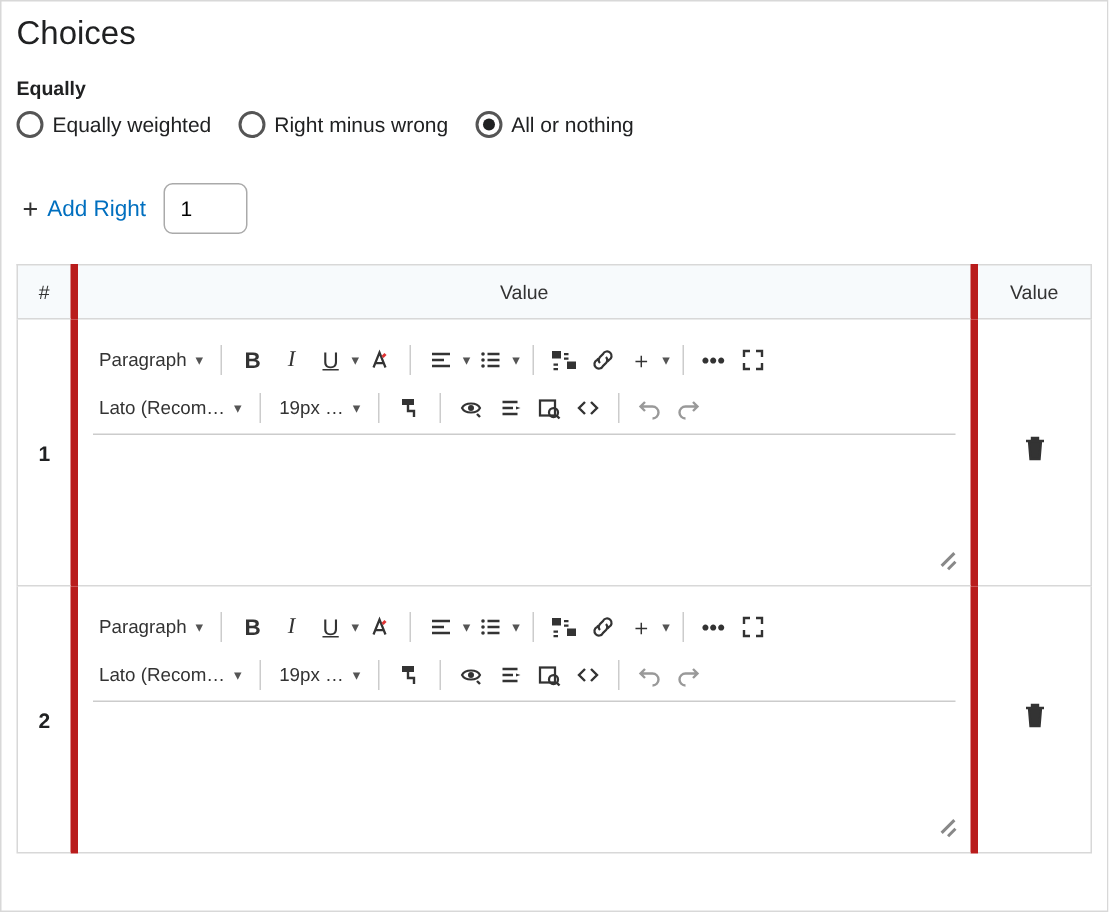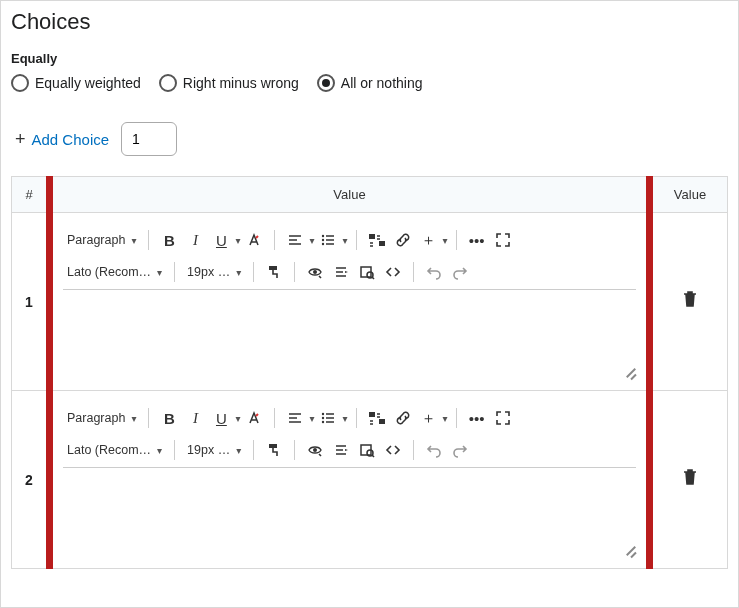--- a/index.html
+++ b/index.html
@@ -90,21 +90,21 @@
   }
   table.choices th {
     background: #f7fafc;
     font-weight: 400;
     font-size: 13px;
     color: #333;
     padding: 10px 8px;
     border-bottom: 1px solid #d8d8d8;
   }
   table.choices th + th,
-  table.choices td + td { border-left: 7px solid #b91c1c; }
+  table.choices td + td { border-left: 5px solid #b91c1c; }
   table.choices td {
     border-bottom: 1px solid #d8d8d8;
     padding: 10px 8px;
     vertical-align: middle;
     margin-top: 30px;
   }
   .col-num { width: 38px; text-align: center; font-size: 14px; font-weight: 600;}
   .col-value { }
   .col-remove { width: 78px; text-align: center; }
   .trash {
@@ -215,21 +215,21 @@
       <span class="radio-outer">
           <span class="radio-inner"></span>
         </span>
       <span>All or nothing</span>
     </label>
   </div>
 
   <div class="add-row">
     <span class="add-choice">
       <span class="plus">+</span>
-      <span>Add Choice</span>
+      <span>Add Right</span>
     </span>
     <input class="qty" value="1" style="">
   </div>
 
   <table class="choices">
     <thead>
       <tr>
         <th class="col-num">#</th>
         <th class="col-value">Value</th>
         <th class="col-remove">Value</th>

